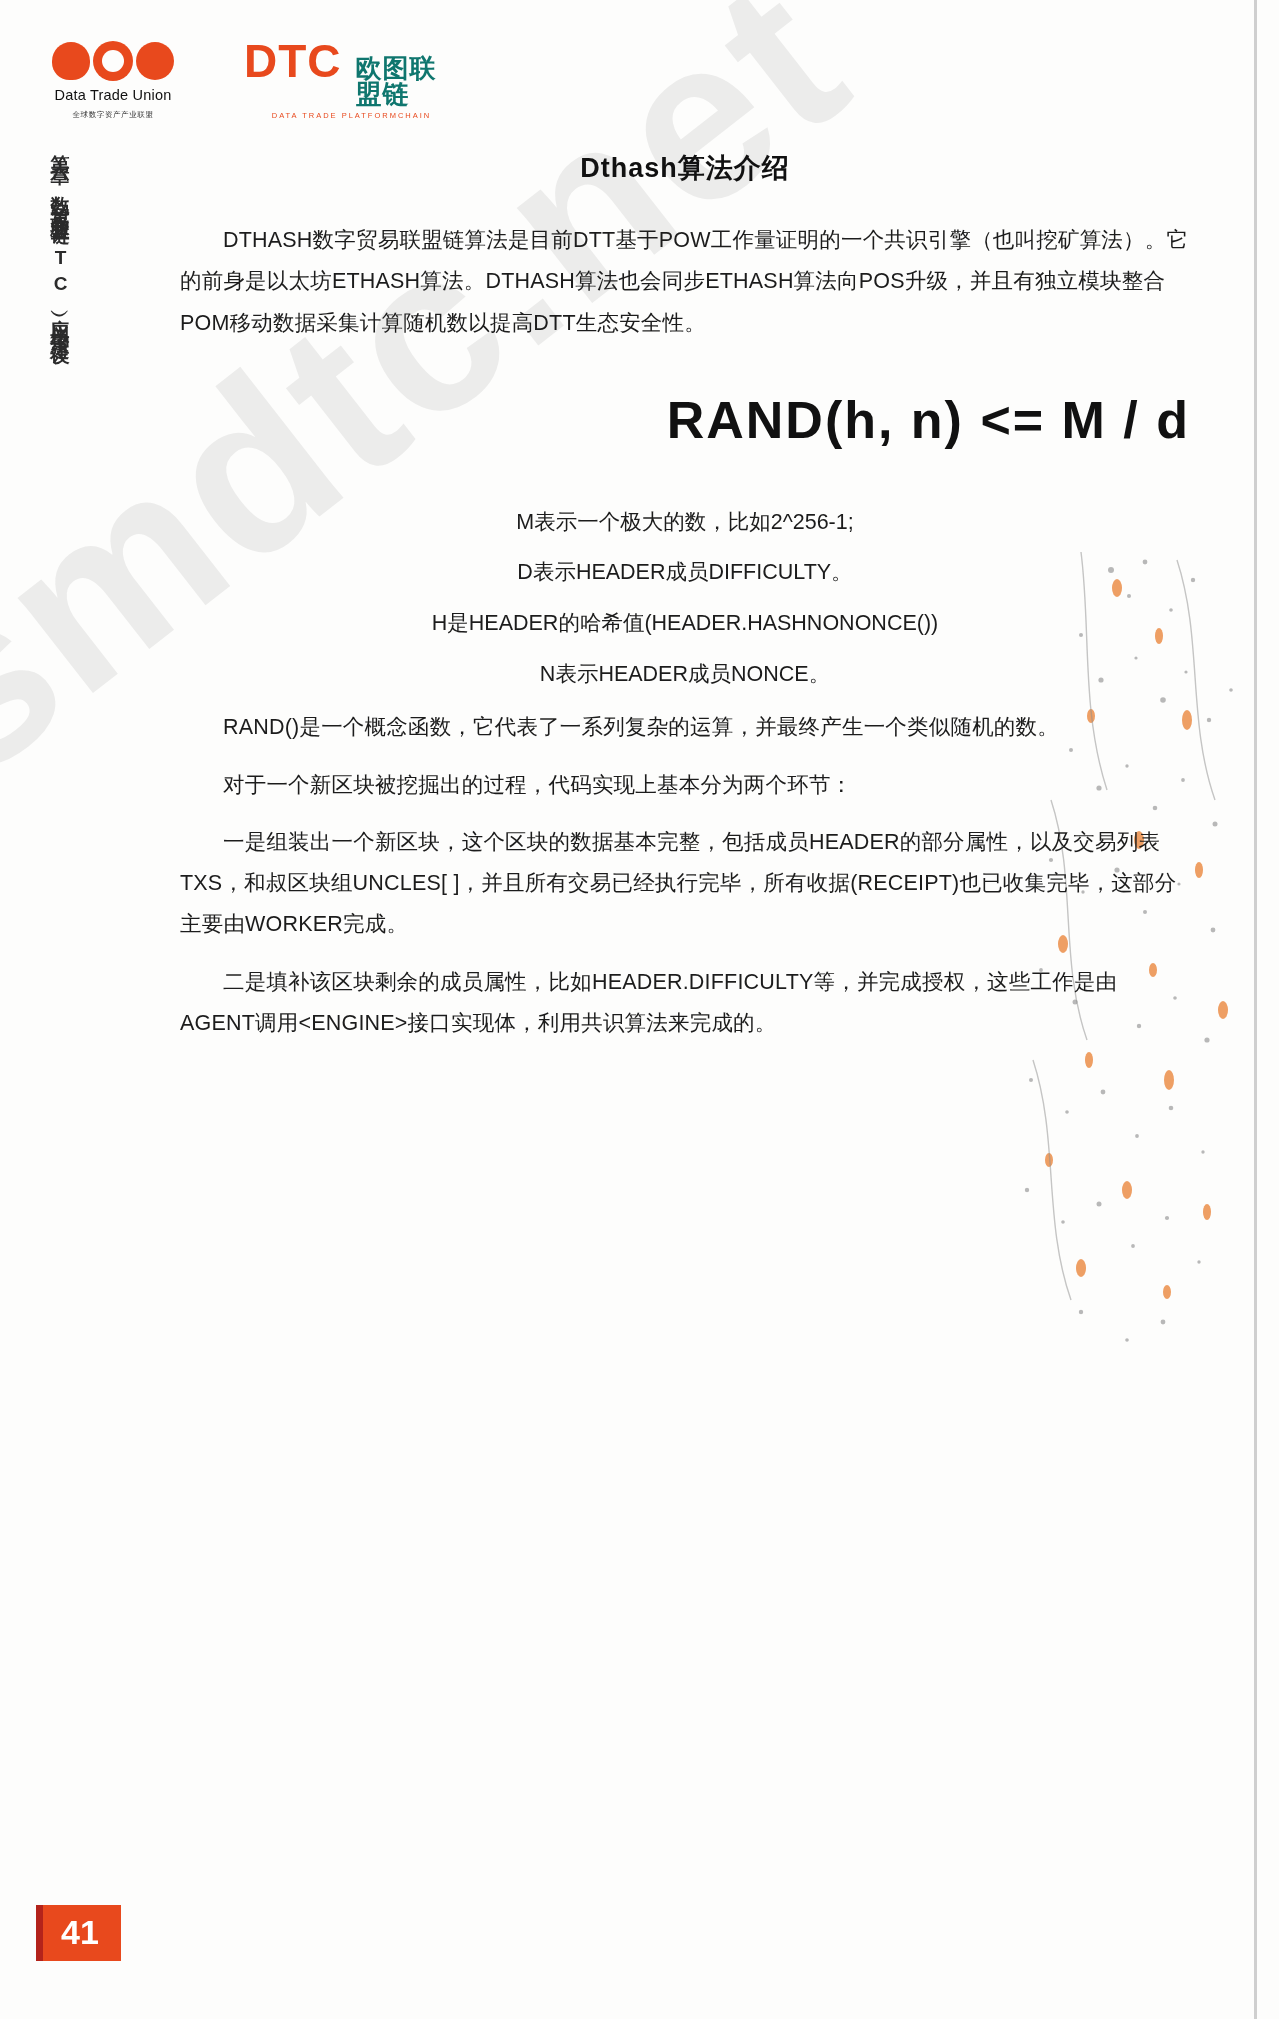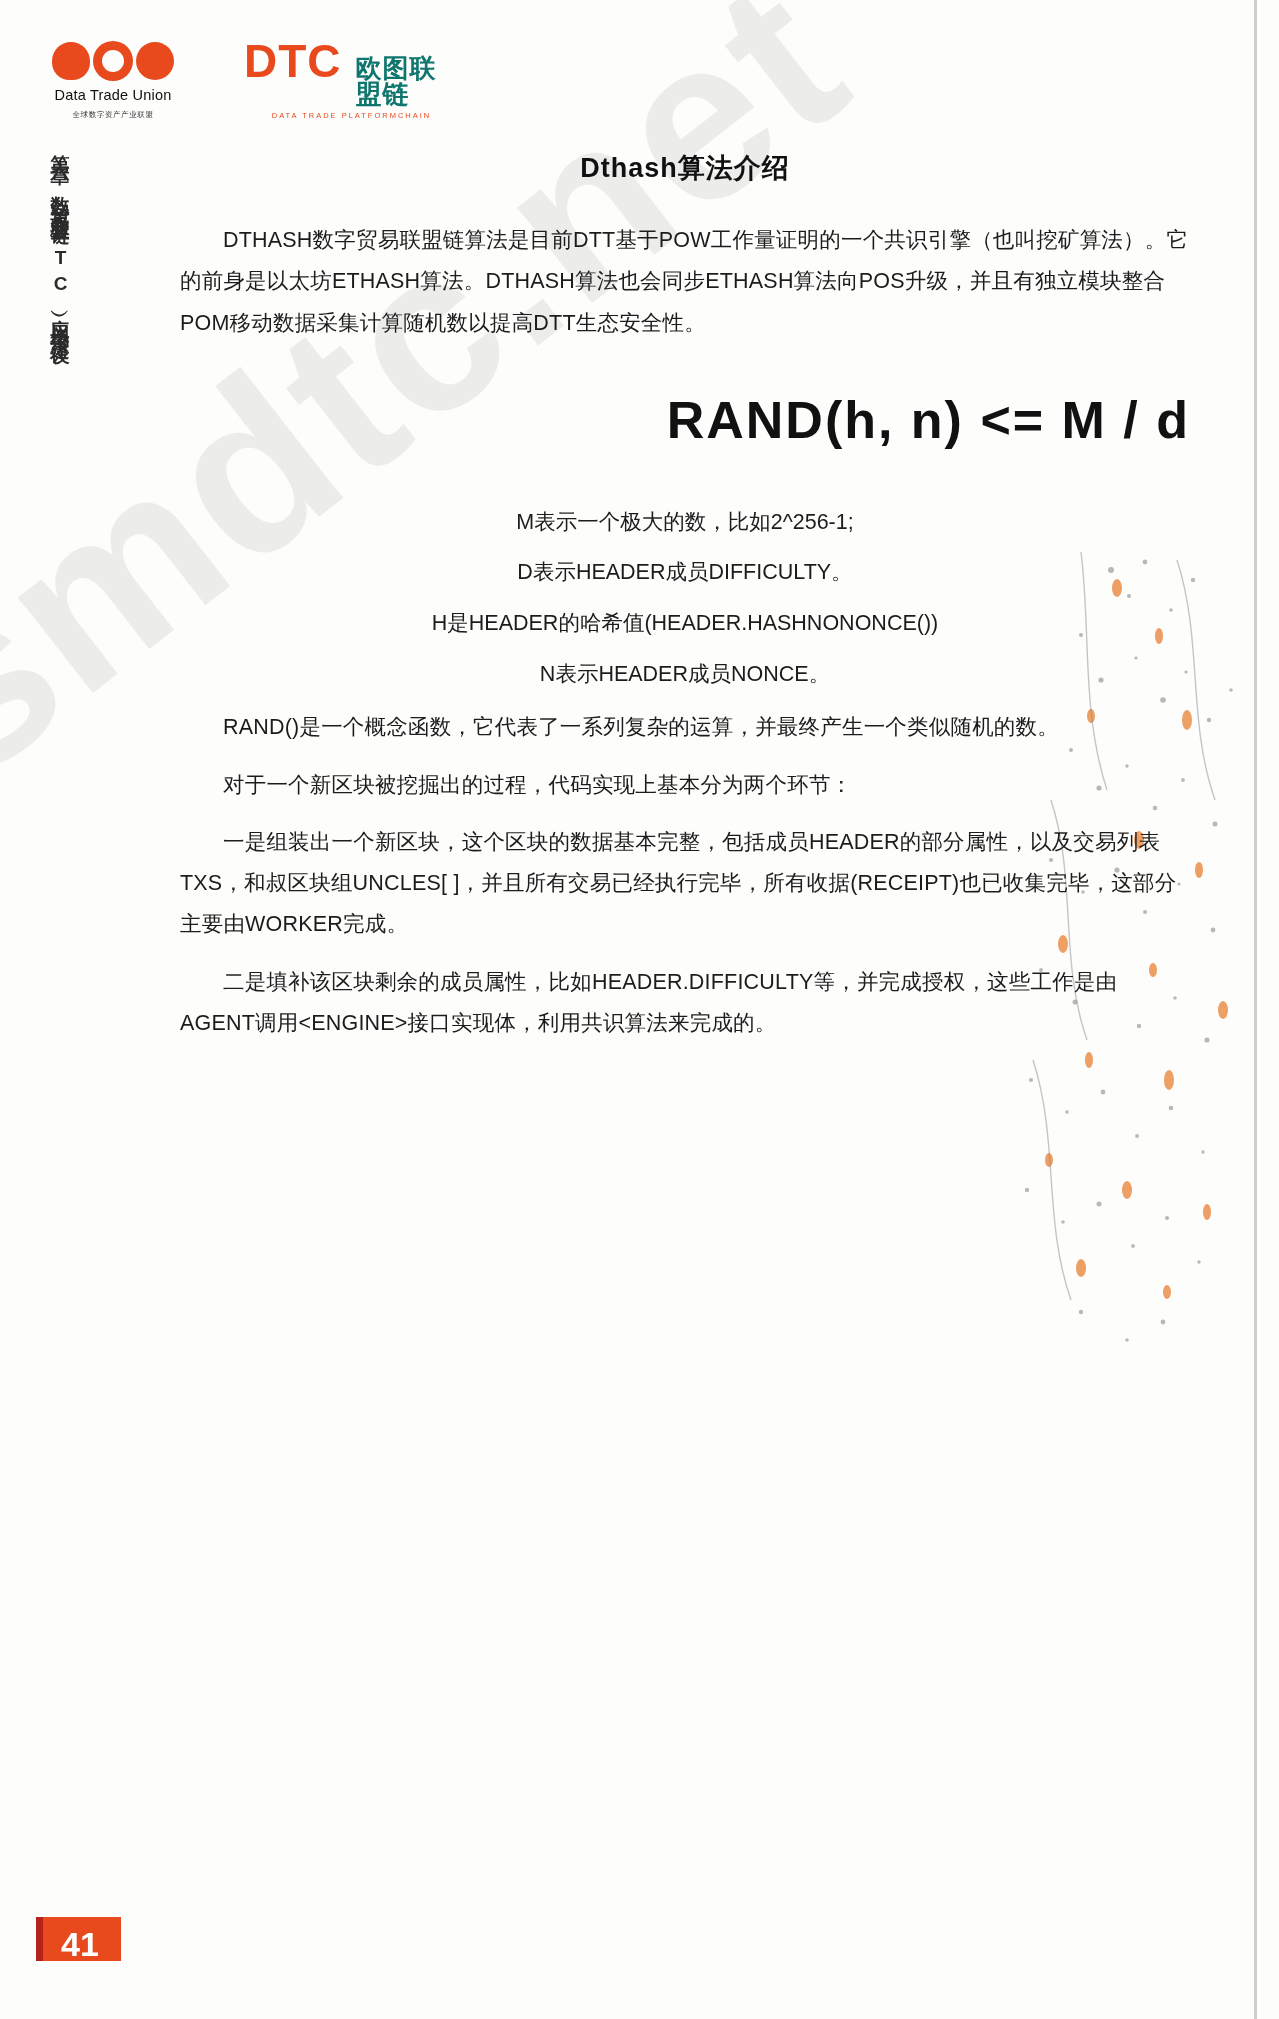--- a/index.html
+++ b/index.html
@@ -222,21 +222,21 @@
   }
   .pageno-bar {
     width: 7px;
     background: #b3231b;
   }
   .pageno {
     background: #e8491d;
     color: #fff;
     font-size: 34px;
     font-weight: 700;
-    padding: 10px 22px 0 18px;
+    padding: 10px 22px 12px 18px;
     line-height: 1;
   }
 </style>
 </head>
 <body>
 
 <div class="page">
 
   <div class="right-rule"></div>
 

